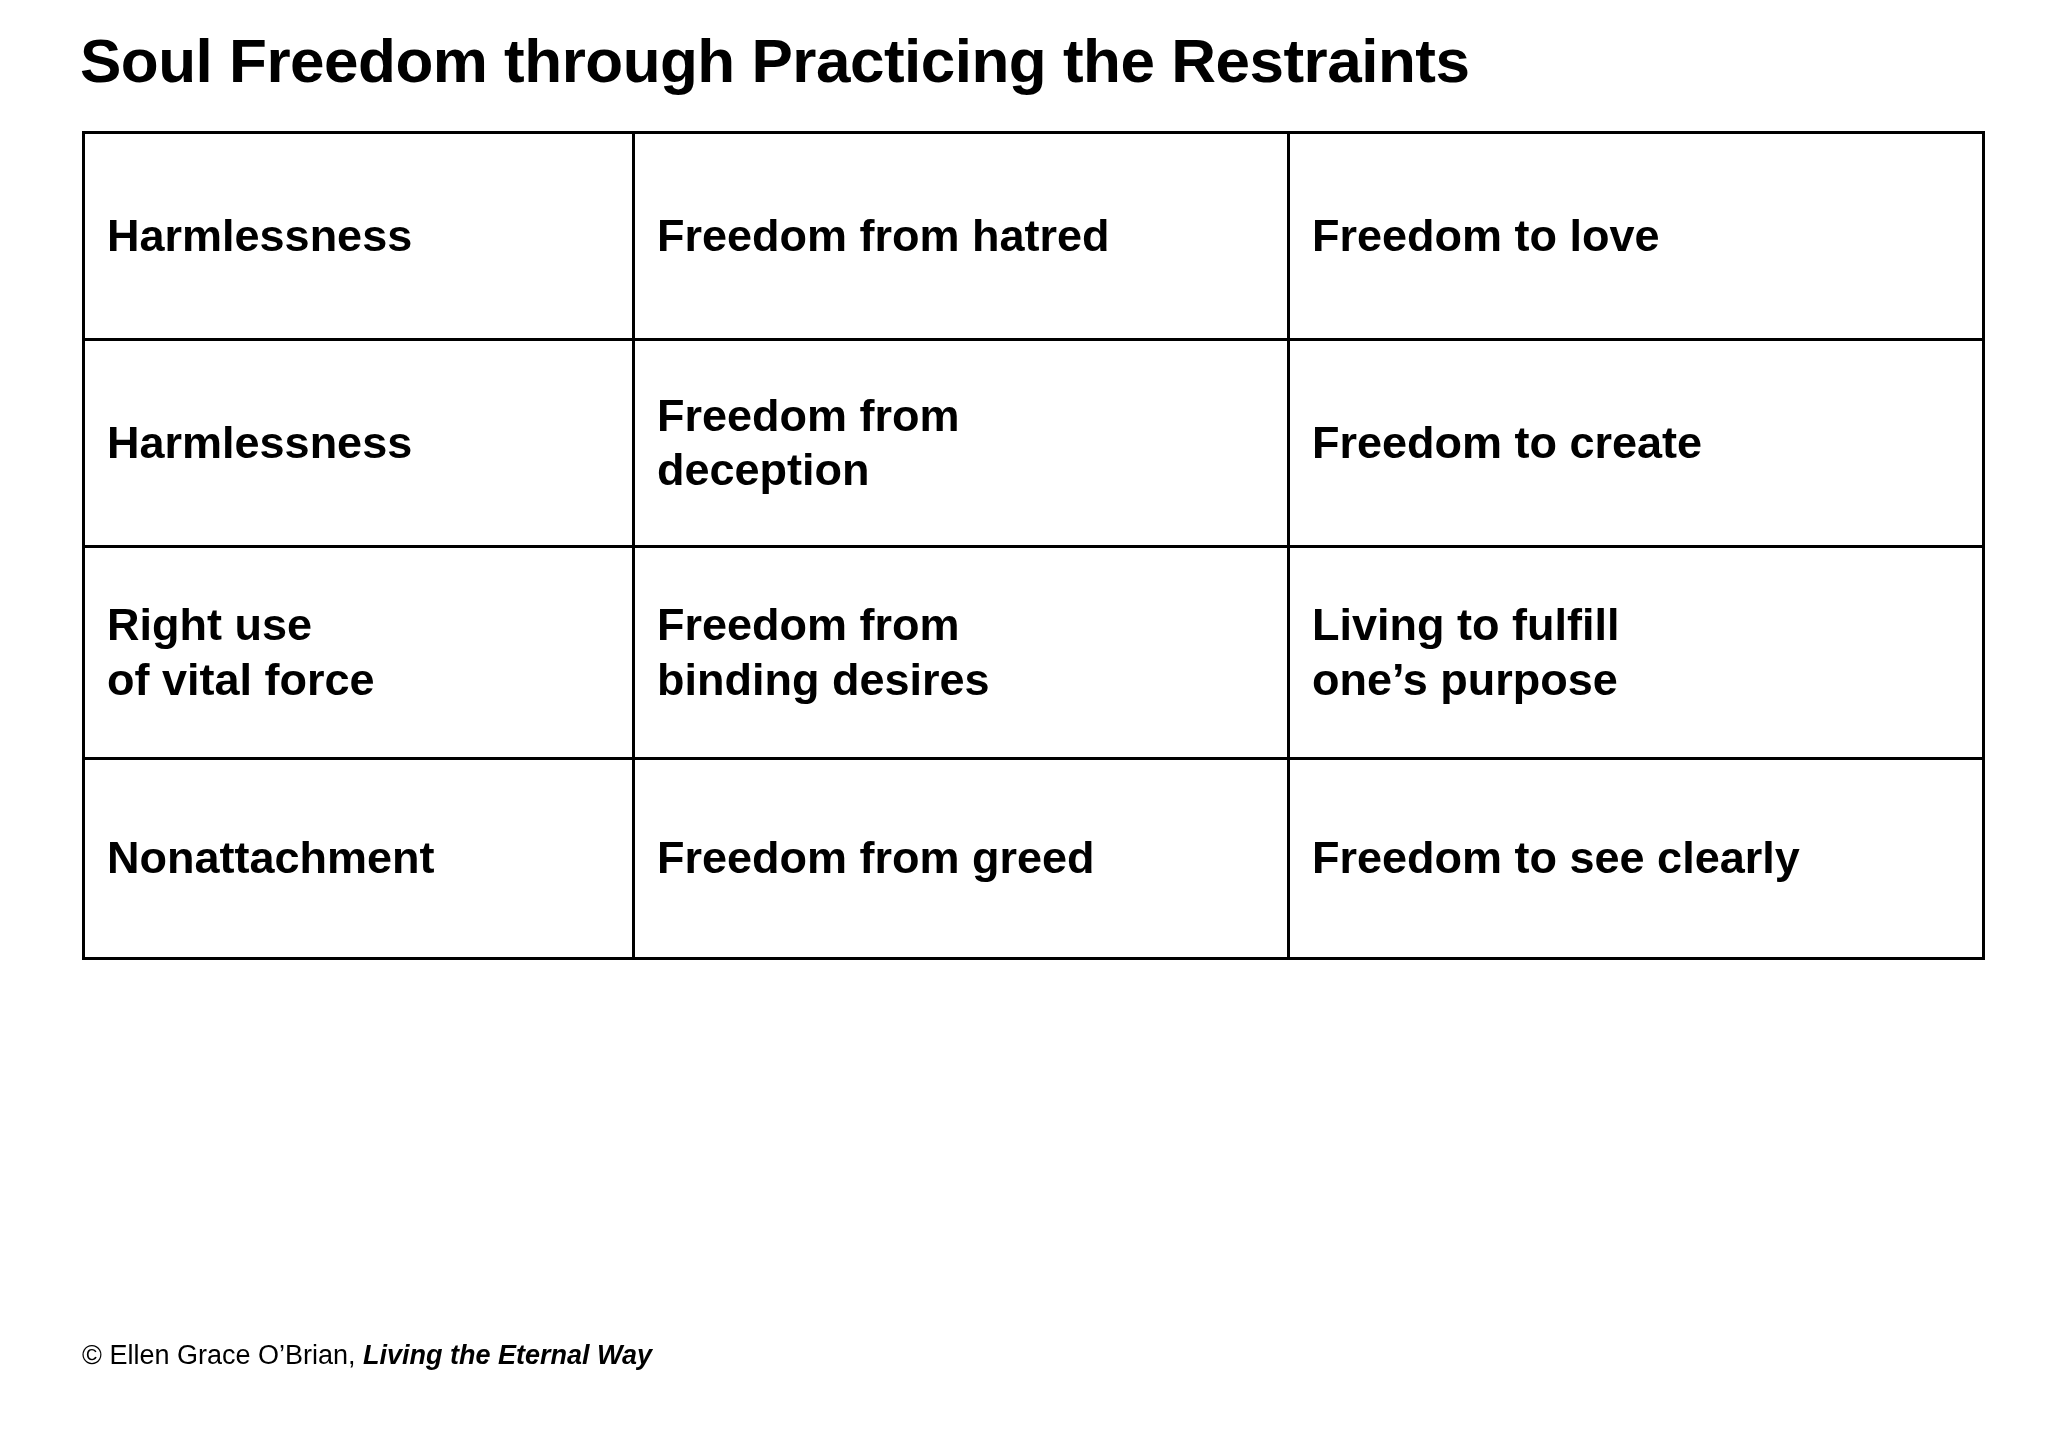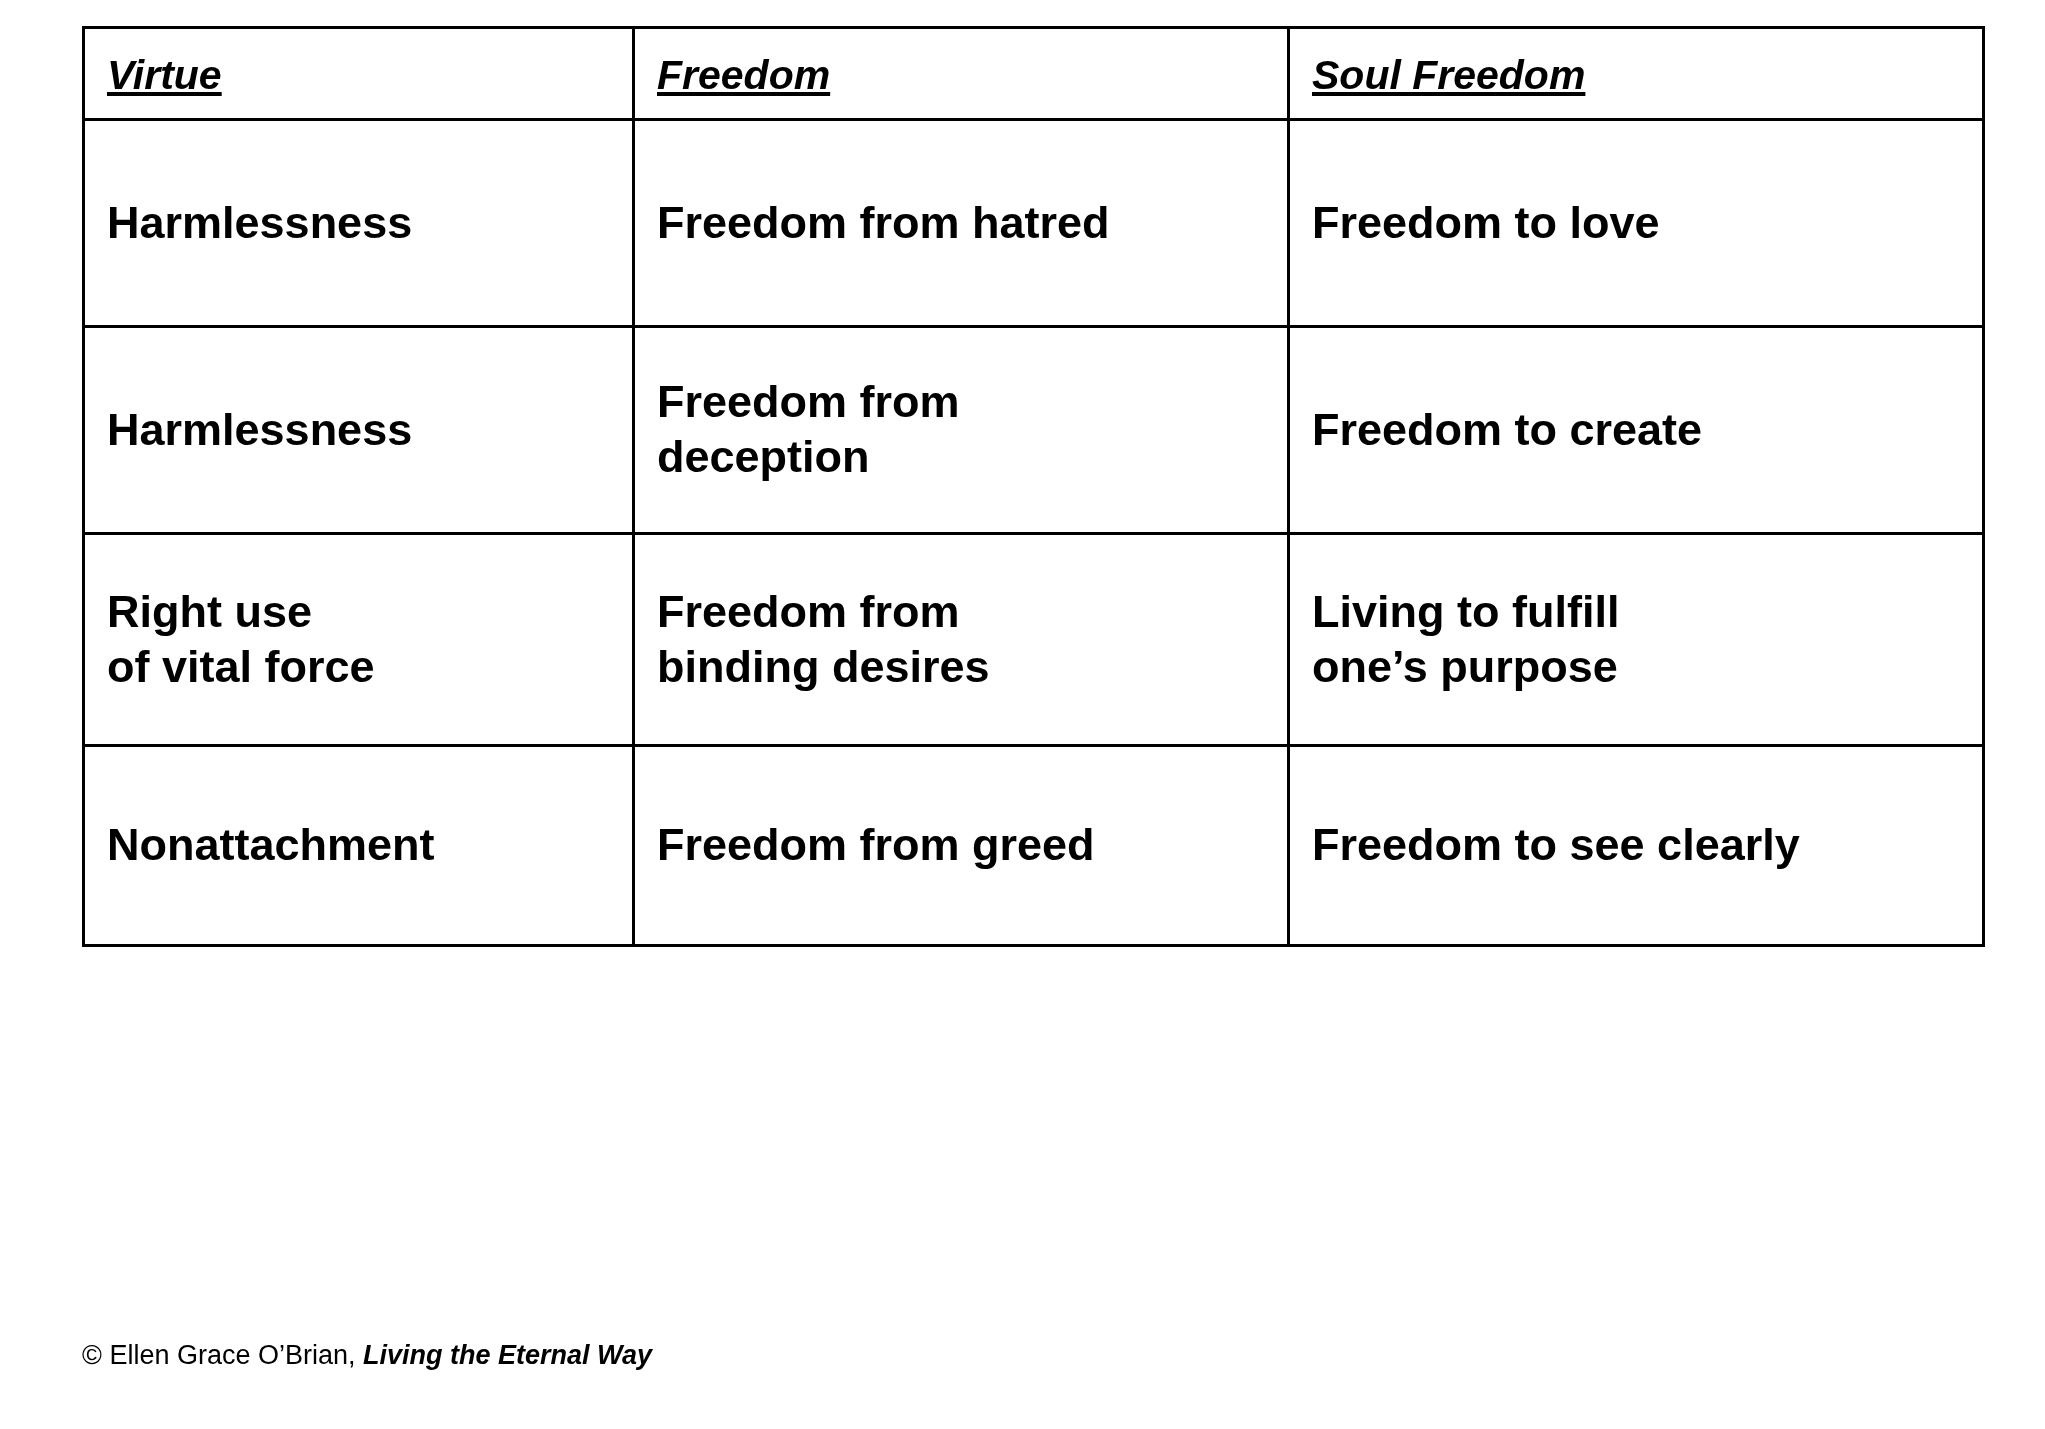--- a/index.html
+++ b/index.html
@@ -86,39 +86,29 @@
   .credit .work {
     font-style: italic;
     font-weight: bold;
   }
 </style>
 </head>
 <body>
 
 <div class="page">
 
+  <h1 class="title">Soul Freedom through Practicing the Restraints</h1>
 
   <table class="matrix">
     <colgroup>
       <col class="col-virtue">
       <col class="col-freedom">
       <col class="col-soul">
     </colgroup>
     <tbody>
-      <tr class="header-row">
-        <td>
-          <span class="hdr">Virtue</span>
-        </td>
-        <td>
-          <span class="hdr">Freedom</span>
-        </td>
-        <td>
-          <span class="hdr">Soul Freedom</span>
-        </td>
-      </tr>
 
       <tr class="body-row r1">
         <td>
           <span class="cell-text">Harmlessness</span>
         </td>
         <td>
           <span class="cell-text">Freedom from hatred</span>
         </td>
         <td>
           <span class="cell-text">Freedom to love</span>

